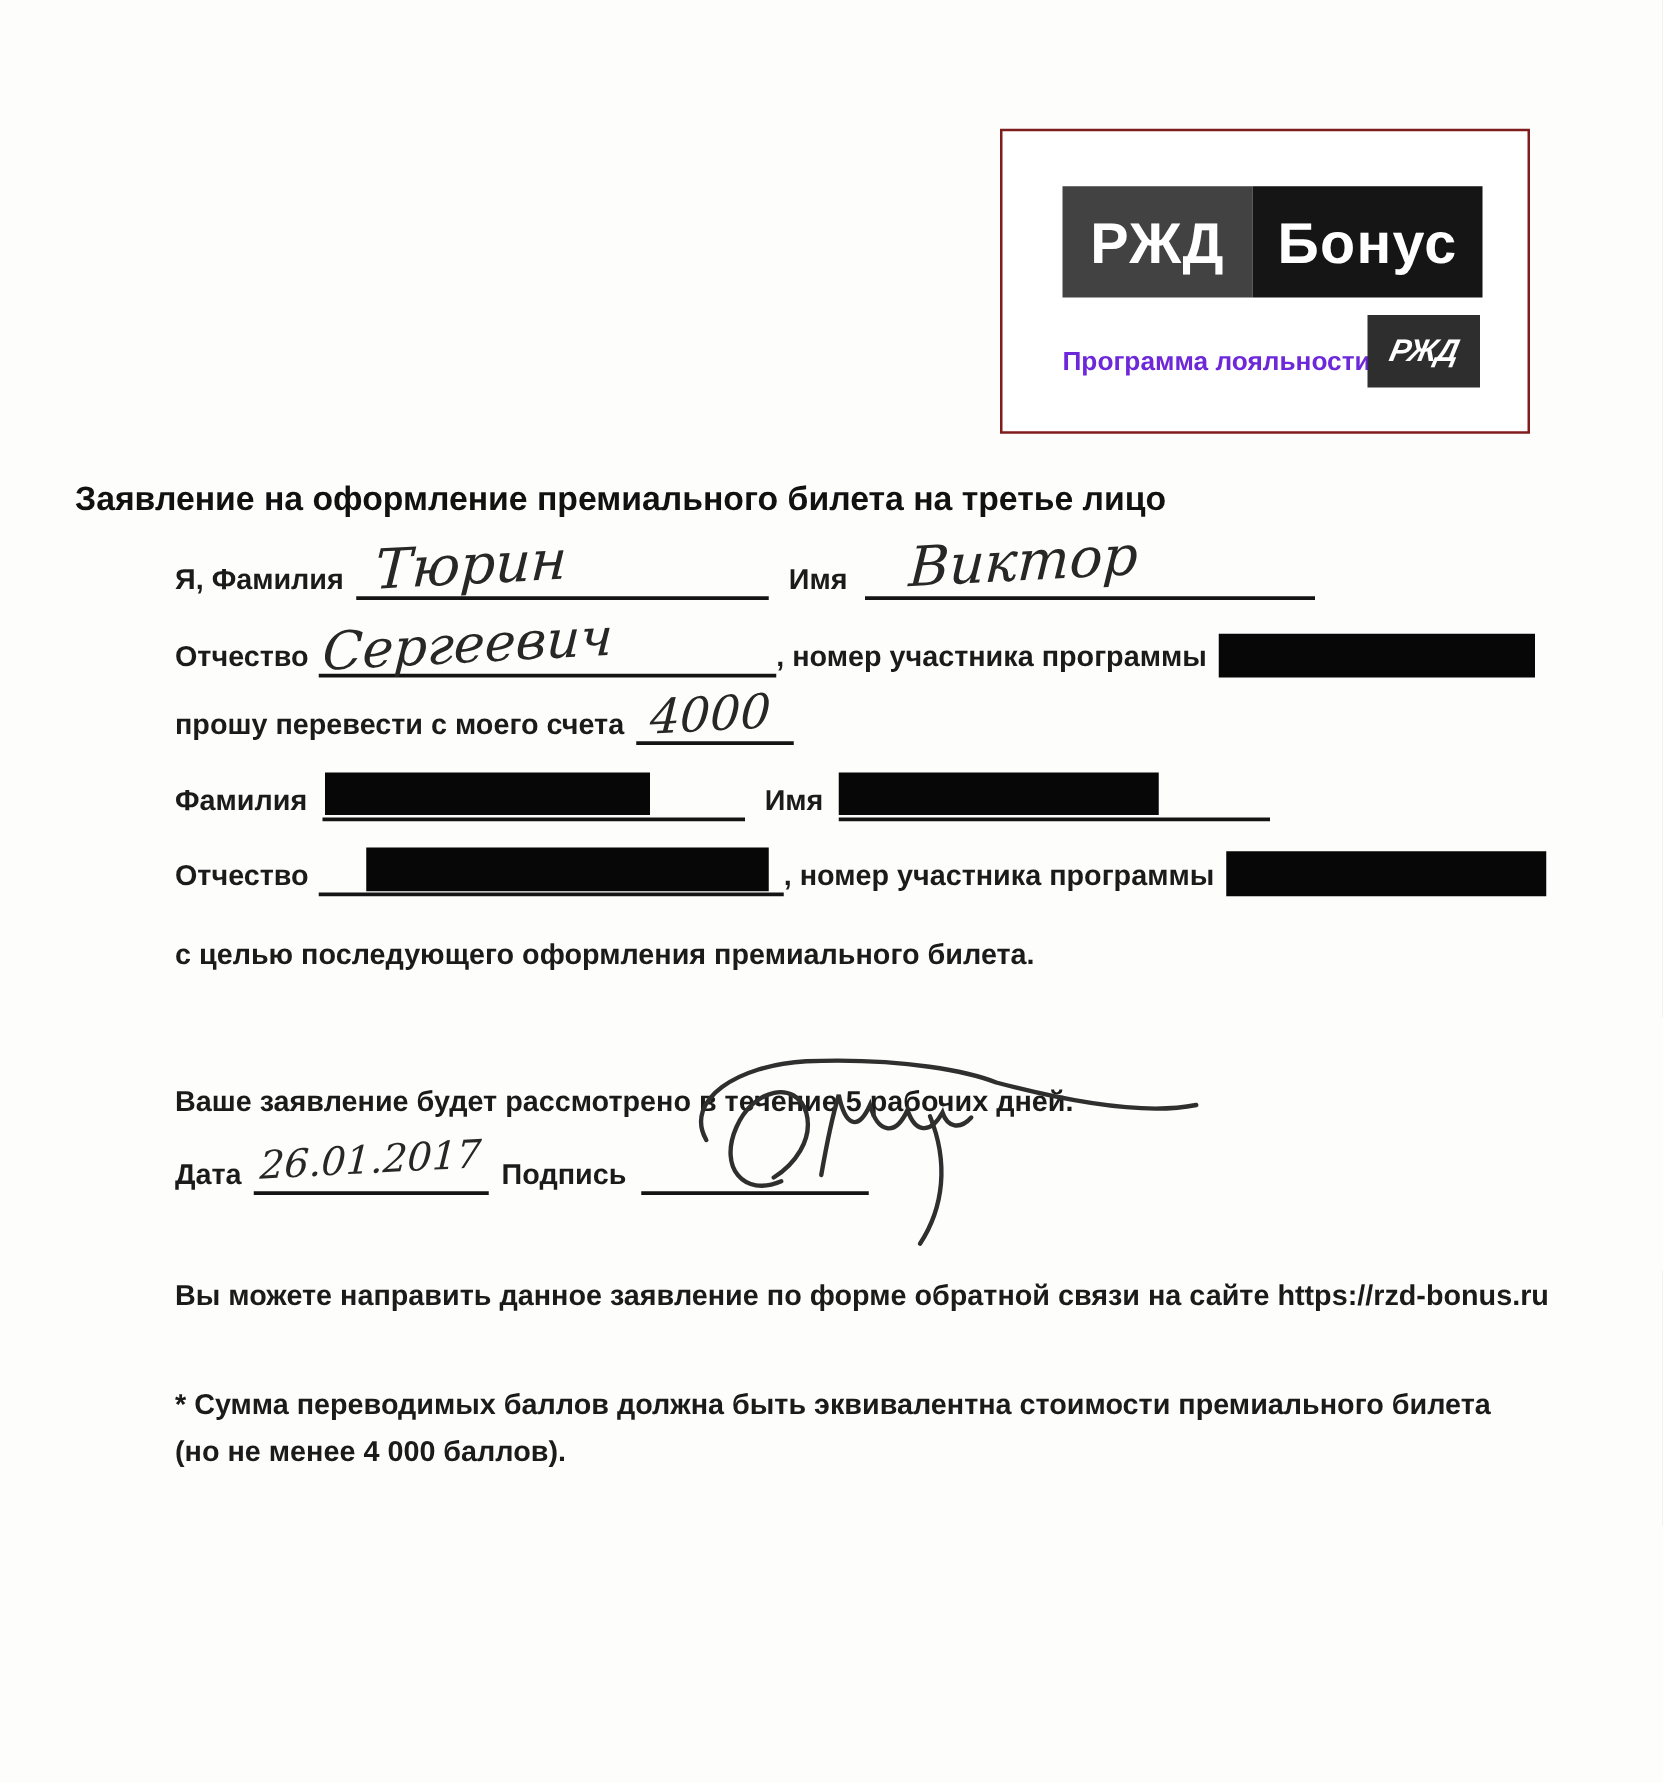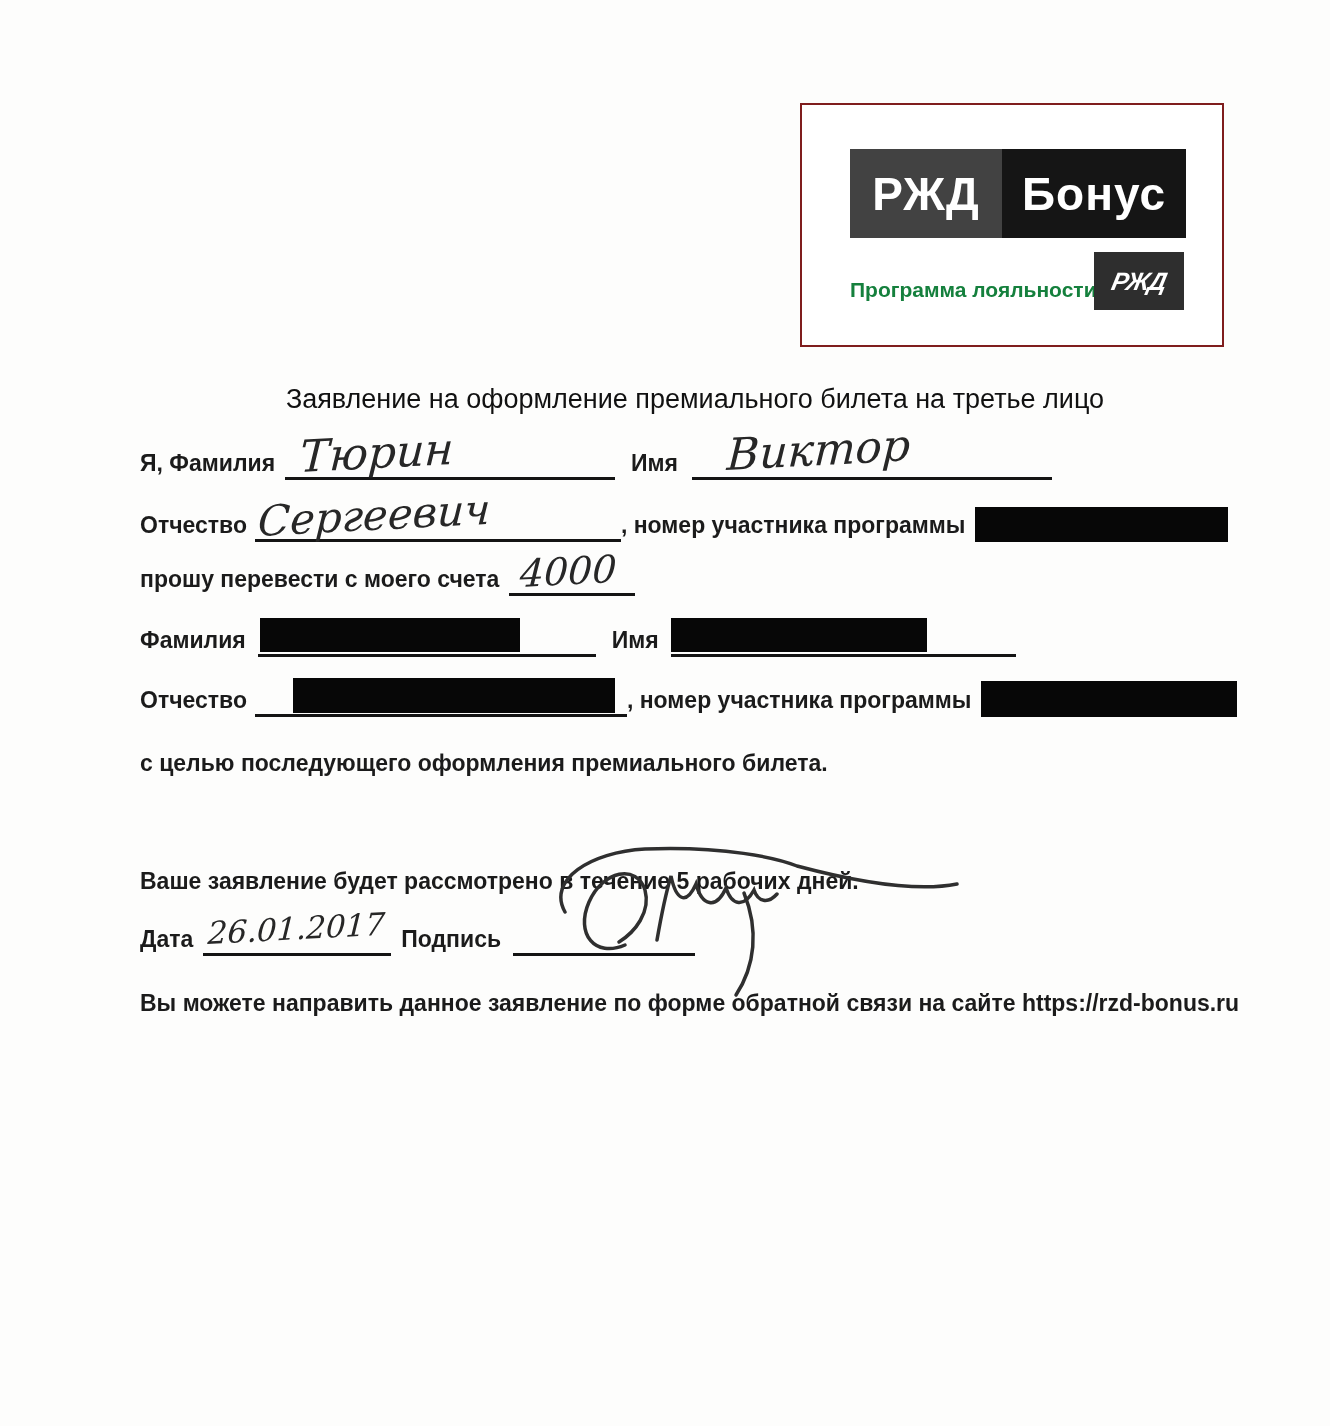--- a/index.html
+++ b/index.html
@@ -8,28 +8,28 @@
     background:#fdfdfc; overflow:hidden;
     font-family:"Liberation Sans", sans-serif; color:#1b1b1b;
   }
   
   .logo-card{position:absolute; left:800px; top:103px; width:420px; height:240px;
     background:#ffffff; border:2px solid #7f1d1d;}
   .banner{position:absolute; left:48px; top:44px; width:336px; height:89px; display:flex;}
   .banner-left{width:152px; background:#424242; display:flex; align-items:center; justify-content:center;}
   .banner-right{flex:1; background:#151515; display:flex; align-items:center; justify-content:center;}
   .banner span{color:#ffffff; font-weight:bold; font-size:46px; letter-spacing:1px; line-height:1;}
-  .tagline{position:absolute; left:48px; top:172px; font-size:21px; font-weight:bold; color:#15803d; line-height:26px;}
+  .tagline{position:absolute; left:48px; top:172px; font-size:21px; font-weight:bold; color:#6d28d9; line-height:26px;}
   .emblem{position:absolute; left:292px; top:147px; width:90px; height:58px; background:#2e2e2e;
     display:flex; align-items:center; justify-content:center;}
   .emblem span{color:#ffffff; font-weight:bold; font-style:italic; font-size:25px;
     transform:skewX(-12deg); letter-spacing:-1px; line-height:1;}
   
-  .title{position:absolute; left:60px; right:0; top:384px; text-align:center;
-    font-size:27px; font-weight:normal; color:#111;}
+  .title{position:absolute; left:60px; right:0; top:384px; text-align:left;
+    font-size:27px; font-weight:bold; color:#111;}
   
   .fline{position:absolute; left:140px; display:flex; align-items:flex-end; height:36px;}
   .lbl{font-size:23px; font-weight:bold; line-height:34px; white-space:nowrap;}
   .fill{position:relative; display:inline-block; height:34px; border-bottom:3px solid #141414;}
   .hand{position:absolute; font-family:"DejaVu Serif", serif; font-style:italic; color:#272727;
     white-space:nowrap; transform:rotate(-3deg) skewX(-6deg); transform-origin:left bottom; line-height:1;}
   .redact{display:inline-block; background:#070707;}
   .bar-abs{position:absolute; background:#070707;}
   .text-line{position:absolute; left:140px; font-size:23px; font-weight:bold; white-space:nowrap;}
   .footnote{position:absolute; left:140px; width:1085px; font-size:23px; font-weight:bold; line-height:38px;}
@@ -118,16 +118,17 @@
     <span class="fill" style="width:182px;"></span>
   </div>
 
   <svg class="sig-svg" width="480" height="165" viewBox="0 0 480 165">
     <path d="M 70 74 C 52 42 95 14 150 11 C 230 8 282 20 302 28 C 362 44 422 54 462 46"></path>
     <path d="M 130 107 C 100 120 80 96 94 64 C 108 32 142 26 150 52 C 156 74 140 94 124 104"></path>
     <path d="M 162 102 C 169 62 173 48 176 38 C 181 62 191 68 201 46 C 207 68 221 72 231 50 C 237 68 249 70 259 52 C 263 64 273 66 282 56"></path>
     <path d="M 249 55 C 264 92 260 128 241 157"></path>
   </svg>
 
-  <div class="text-line" style="top:990px;text-align:right;">Вы можете направить данное заявление по форме обратной связи на сайте https://rzd-bonus.ru</div>
+  <div class="text-line" style="top:1023px;text-align:right;">Вы можете направить данное заявление по форме обратной связи на сайте https://rzd-bonus.ru</div>
 
+  <div class="footnote" style="top:1104px;">* Сумма переводимых баллов должна быть эквивалентна стоимости премиального билета (но не менее 4 000 баллов).</div>
 
 </div>
 
 </body></html>

